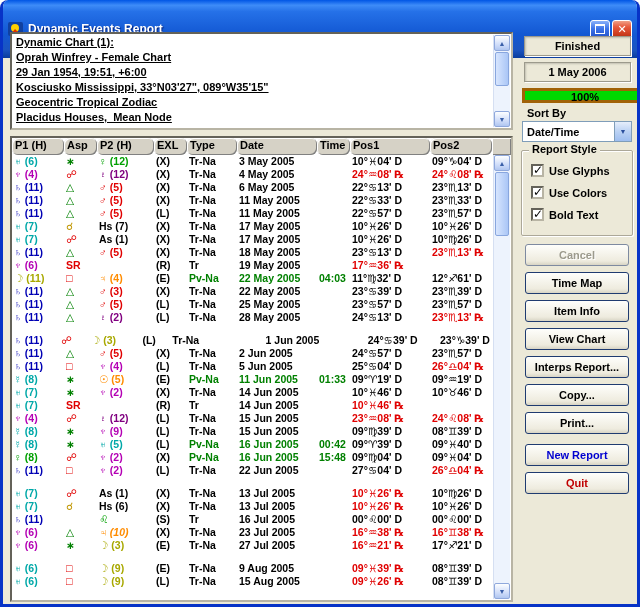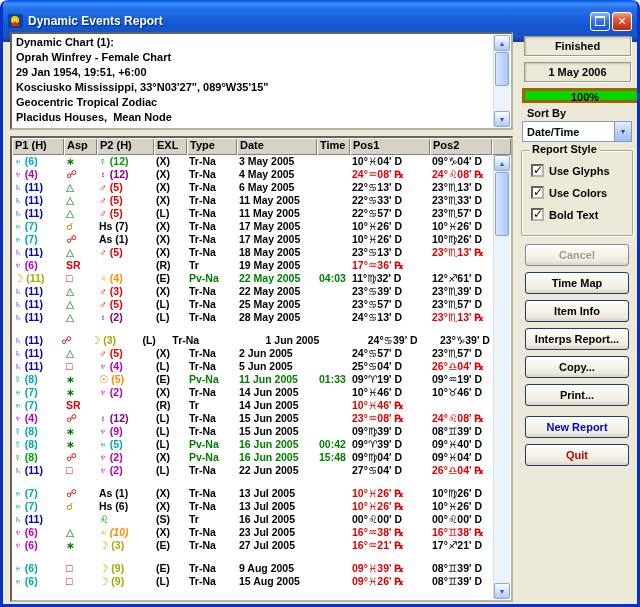--- a/index.html
+++ b/index.html
@@ -4,49 +4,49 @@
 <style>
   html,body{margin:0;padding:0;background:#fff;}
   .window{
     position:relative;width:640px;height:607px;box-sizing:border-box;
     background:#ECE9D8;border:3px solid #0733C7;border-top:none;
     border-radius:8px 8px 0 0;overflow:hidden;
     font-family:"Liberation Sans","DejaVu Sans",sans-serif;font-weight:700;color:#000;
   }
   
   .titlebar{
-    height:26px;display:flex;align-items:center;padding:8px 5px;
+    height:26px;display:flex;align-items:center;padding:16px 5px;
     background:linear-gradient(180deg,#0055E5 0%,#3E8CF8 9%,#2571E8 20%,#1257D2 60%,#1B54C0 86%,#0A3D9E 100%);
     border-radius:5px 5px 0 0;
   }
   .app-icon{width:16px;height:16px;margin-right:4px;flex:0 0 auto;}
   .title-text{color:#fff;font-size:12px;text-shadow:1px 1px 1px #00207A;flex:1 1 auto;white-space:nowrap;}
   .tb-buttons{display:flex;gap:2px;}
   .tb-btn{width:20px;height:19px;border:1px solid #fff;border-radius:3px;display:flex;align-items:center;justify-content:center;box-sizing:border-box;}
   .tb-btn.max{background:linear-gradient(180deg,#8AB2FA 0%,#3D74E8 45%,#1F50C8 100%);}
   .max-glyph{display:block;width:8px;height:7px;border:1px solid #fff;border-top:2px solid #fff;}
   .tb-btn.close{background:linear-gradient(180deg,#F0A086 0%,#E75A3C 35%,#C93A1D 80%,#B02F12 100%);color:#fff;font-size:11px;line-height:11px;}
   
   .sunken{background:#fff;border:2px inset #B8B4A4;box-sizing:border-box;}
   
   .infobox{position:absolute;left:7px;top:32px;width:503px;height:98px;overflow:hidden;}
-  .info-lines{padding:1px 4px;}
+  .info-lines{padding:1px 4px;text-decoration:underline;}
   .info-line{font-size:11px;line-height:15px;white-space:pre;}
   
   .sb{position:absolute;top:1px;bottom:1px;right:1px;width:16px;background:#EDF3FD;border-left:1px solid #D5DFF2;}
   .sb-btn{position:absolute;left:0;width:16px;height:16px;box-sizing:border-box;
     background:linear-gradient(180deg,#FDFEFF,#C9D8F8 70%,#B0C6F0);border:1px solid #8FA8DC;border-radius:2px;
     color:#3A5FA8;font-size:7px;display:flex;align-items:center;justify-content:center;}
   .sb-btn.up{top:0;} .sb-btn.down{bottom:0;}
   .sb-thumb{position:absolute;left:1px;width:14px;background:linear-gradient(90deg,#D7E5FE,#AAC6F6);border:1px solid #88A6DE;border-radius:2px;box-sizing:border-box;}
   
   .tablebox{position:absolute;left:7px;top:136px;width:503px;height:466px;overflow:hidden;}
   .thead{display:flex;height:17px;}
   .hcell{box-sizing:border-box;height:17px;line-height:15px;font-size:11px;padding-left:3px;
-    background:#D6D2C6;box-shadow:inset 1px 1px 0 #FFFFFF,inset -1px -1px 0 #808080;white-space:nowrap;overflow:hidden;}
+    background:#D6D2C6;box-shadow:inset 1px 1px 0 #FFFFFF,inset -1px -1px 0 #808080;white-space:nowrap;overflow:hidden;border-radius:6px;}
   .hcell-fill{flex:1 1 auto;background:#D6D2C6;box-shadow:inset 1px 1px 0 #FFFFFF,inset -1px -1px 0 #808080;}
   .tbody{position:absolute;left:0;top:17px;right:17px;bottom:0;overflow:hidden;}
   .trow{display:flex;height:13px;white-space:nowrap;}
   .tcell{box-sizing:border-box;height:13px;line-height:13px;font-size:10.5px;padding-left:2px;overflow:hidden;white-space:nowrap;}
   .tspacer{height:10px;}
   .c-p1{width:52px}.c-asp{width:33px}.c-p2{width:57px}.c-exl{width:33px}.c-type{width:50px}
   .c-date{width:80px}.c-time{width:33px}.c-pos1{width:80px}.c-pos2{width:62px}
   .table-sb{top:17px;}
   
   .panelbox{position:absolute;left:521px;width:107px;height:20px;box-sizing:border-box;
@@ -514,20 +514,21 @@
           <span class="cb-box">✓</span>
           <span class="cb-label">Bold Text</span>
         </label>
       </div>
   </div>
 
   <div class="btn-stack">
       <div class="btn disabled">Cancel</div>
       <div class="btn">Time Map</div>
       <div class="btn">Item Info</div>
+      <div class="btn">View Chart</div>
       <div class="btn">Interps Report...</div>
       <div class="btn">Copy...</div>
       <div class="btn">Print...</div>
       <div class="btn" style="color: rgb(0, 0, 208); margin-top: 10px;">New Report</div>
       <div class="btn" style="color: rgb(192, 0, 0); margin-top: 2px;">Quit</div>
     </div>
 
 </div>
 
 </body></html>

